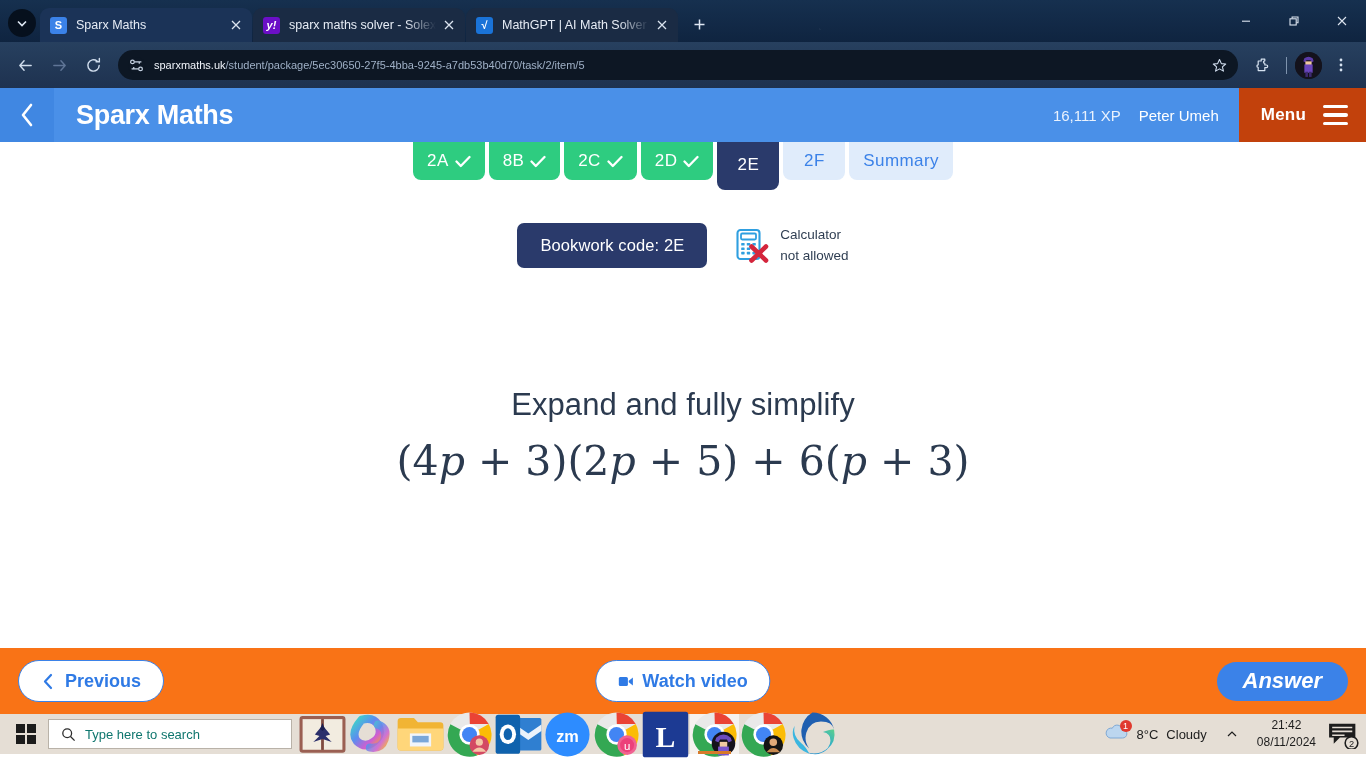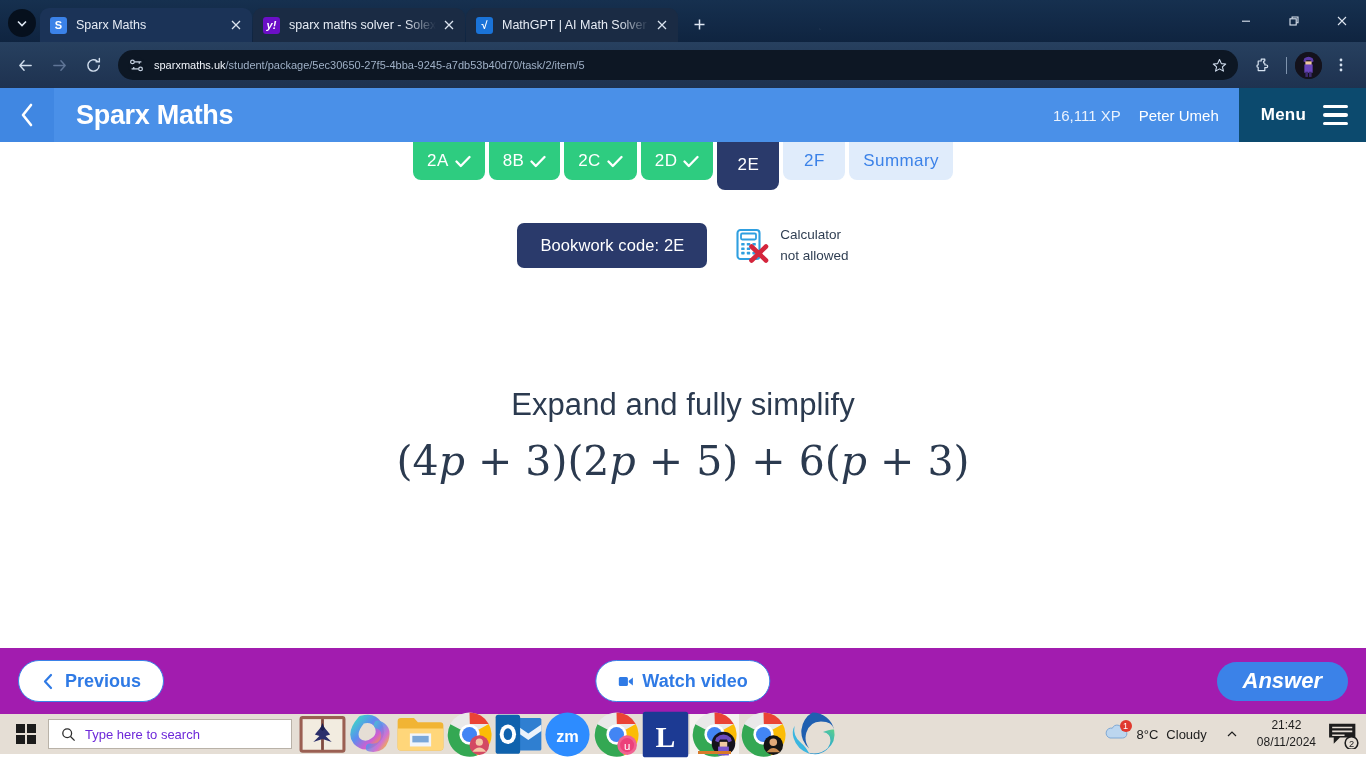--- a/index.html
+++ b/index.html
@@ -183,21 +183,21 @@
     font-size: 27px;
     font-weight: 700;
     letter-spacing: -0.3px;
     margin-left: 22px;
     flex: 1 1 auto;
   }
   .hdr-xp { color: #eaf2fd; font-size: 15px; margin-right: 18px; flex:0 0 auto; }
   .hdr-user { color: #ffffff; font-size: 15px; margin-right: 20px; flex:0 0 auto; }
   .hdr-menu {
     height: 54px;
-    background: #0c4a6e;
+    background: #c2410c;
     display: flex; align-items: center;
     padding: 0 18px 0 22px;
     gap: 17px;
     flex: 0 0 auto;
   }
   .hdr-menu .menu-label { color: #fff; font-size: 17px; font-weight: 700; letter-spacing: .2px; }
   .burger { display: flex; flex-direction: column; gap: 5px; }
   .burger span { display:block; width: 25px; height: 3.2px; background: #fff; border-radius: 2px; }
 
   
@@ -261,21 +261,21 @@
   }
   .q-expr .v { font-style: italic; }
 
   
   .actionbar {
     height: 66px;
     flex: 0 0 auto;
     display: flex; align-items: center;
     padding: 0 18px;
     position: relative;
-    background: #a21caf;
+    background: #f97316;
     justify-content: center;
   }
   .btn-outline {
     border: 1.7px solid #3b82e8;
     color: #2f7ae5;
     background: #fff;
     border-radius: 26px;
     height: 42px;
     display: flex; align-items: center; justify-content: center;
     gap: 9px;
@@ -320,21 +320,21 @@
   .win-logo i { background: #1b1b1b; display:block; }
   .tb-search {
     width: 244px; height: 30px;
     background: #ffffff;
     border: 1px solid #b9b2a8;
     display: flex; align-items: center;
     gap: 9px; padding-left: 12px;
     flex: 0 0 auto;
     margin-right: 6px;
   }
-  .tb-search .ph { font-size: 13px; color: #6d28d9; }
+  .tb-search .ph { font-size: 13px; color: #0f766e; }
   .tb-search svg { width: 15px; height: 15px; color: #2c2c2c; }
   .tb-item {
     width: 49px; height: 40px;
     display: flex; align-items: center; justify-content: center;
     flex: 0 0 auto;
     position: relative;
   }
   .tb-item.running-active { background: rgba(255,255,255,.62); }
   .tb-item.running-active::after {
     content: ""; position: absolute; bottom: 0; left: 8px; right: 8px;

